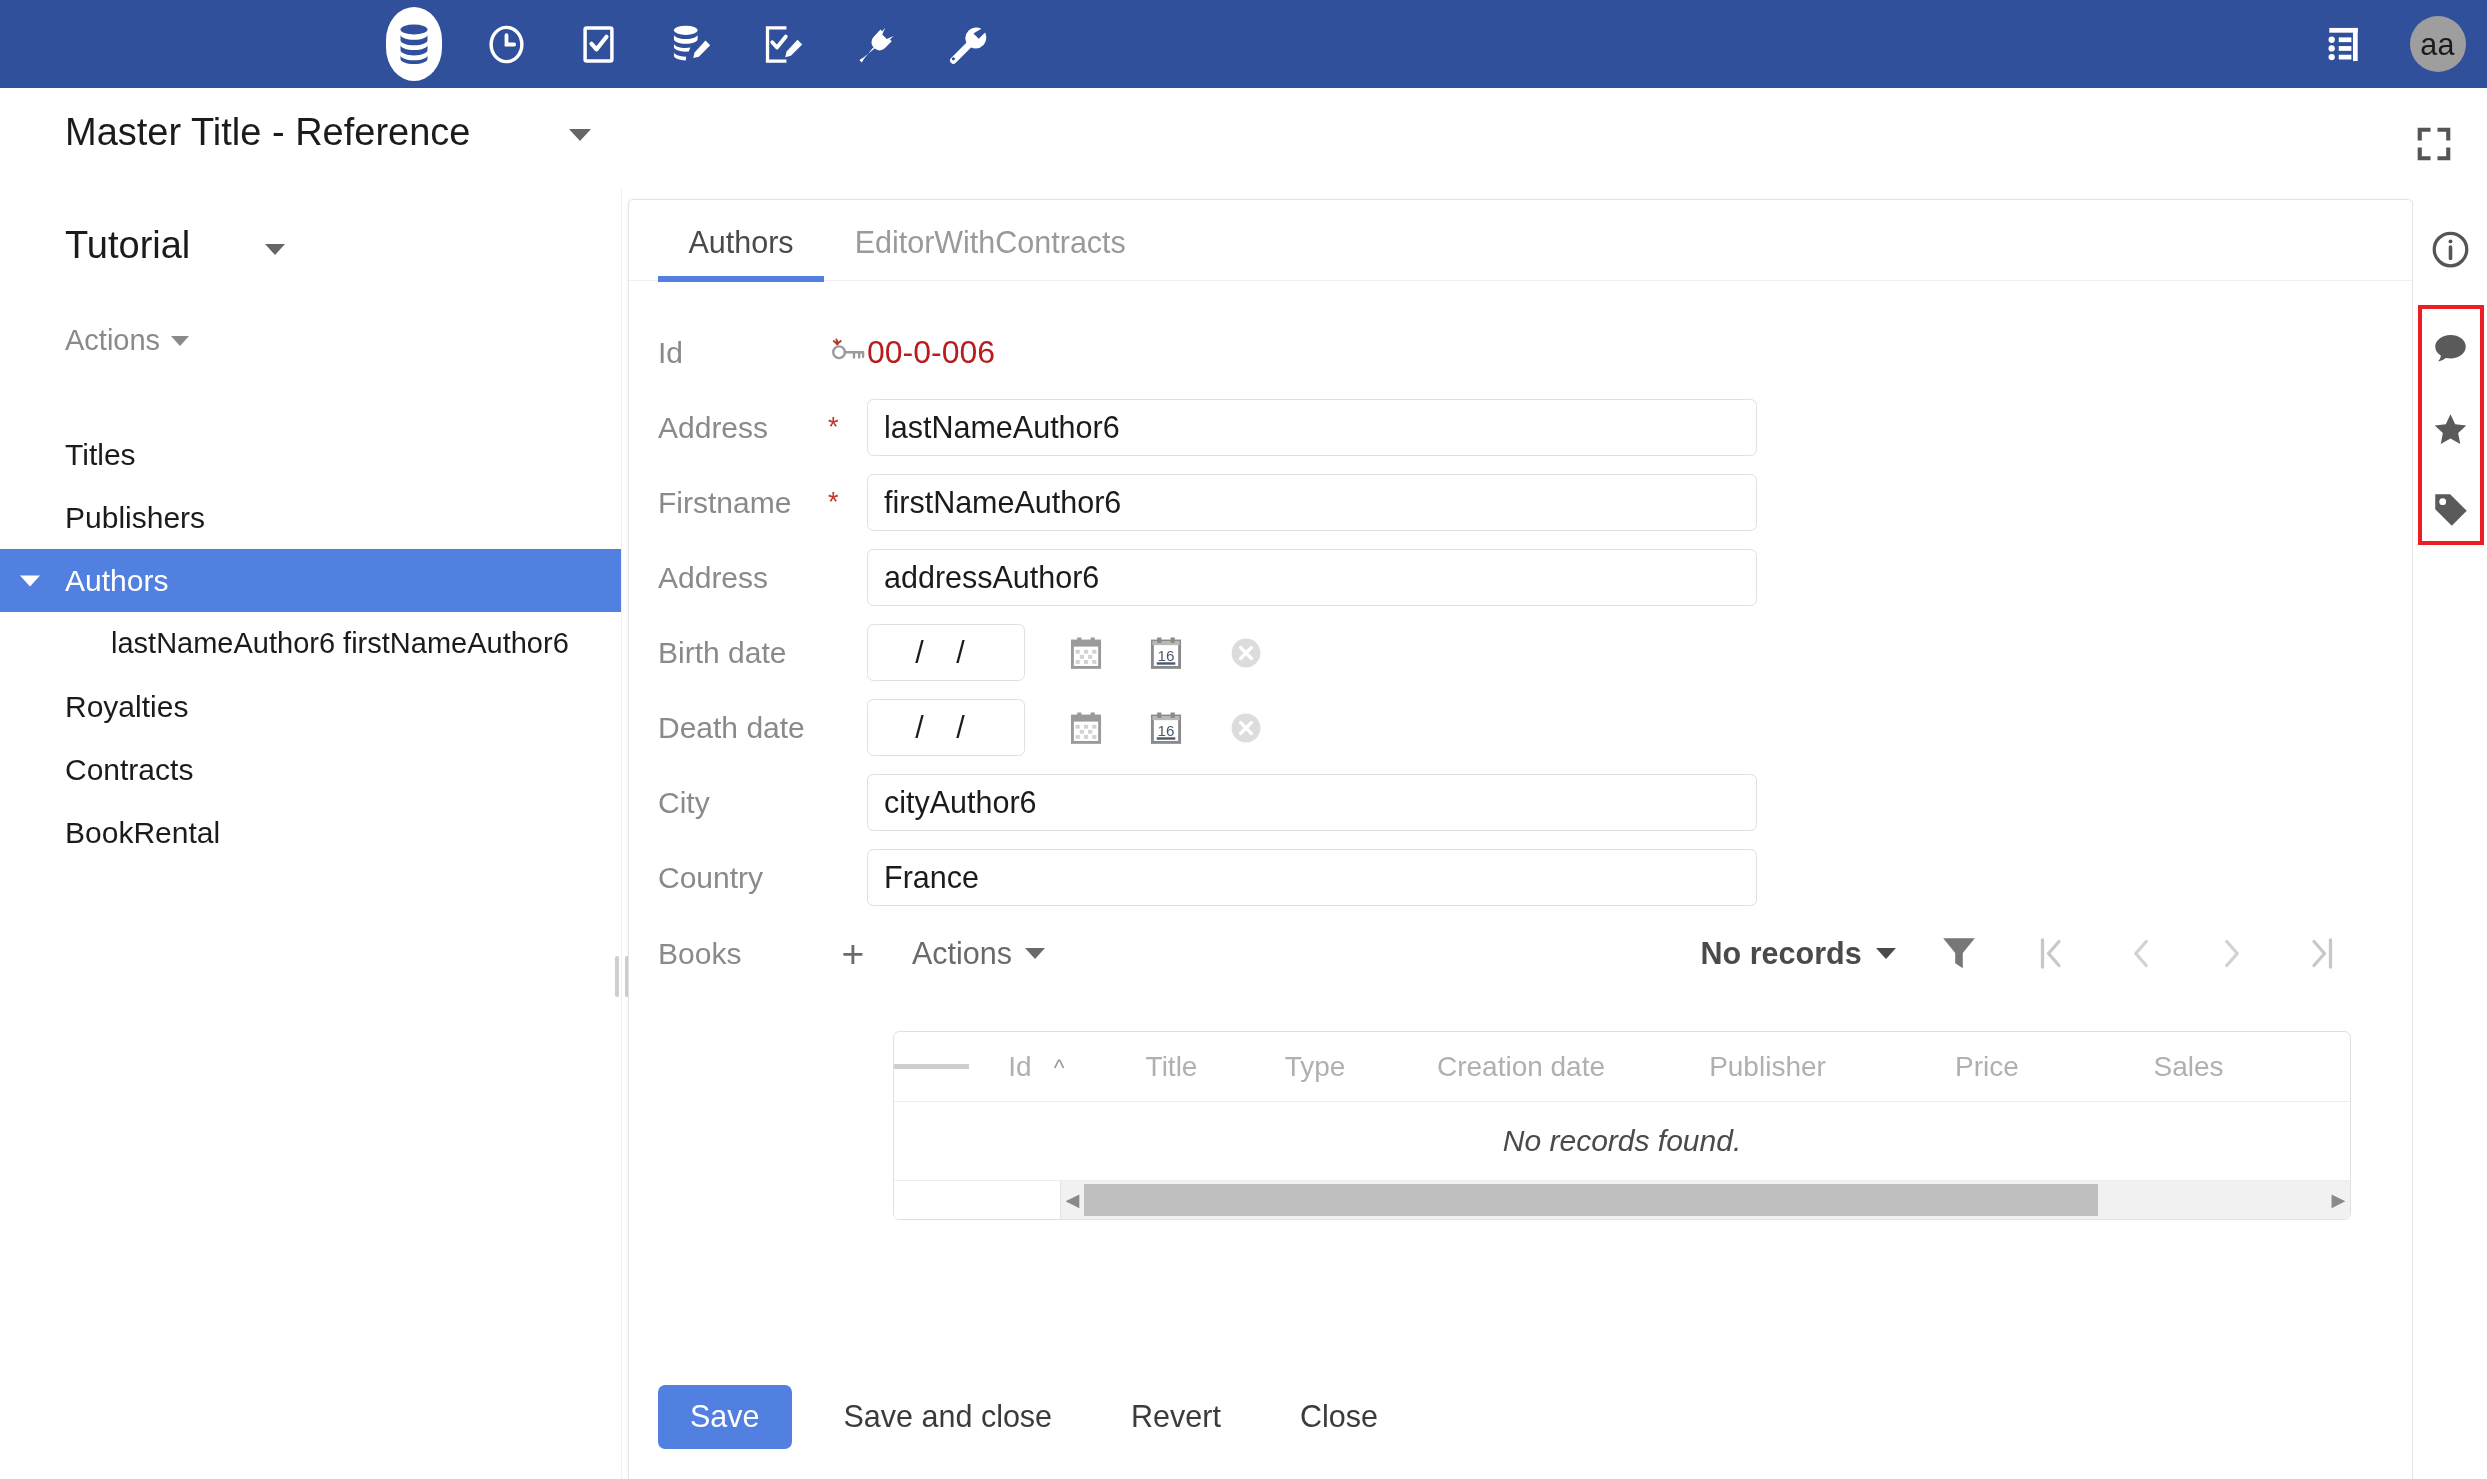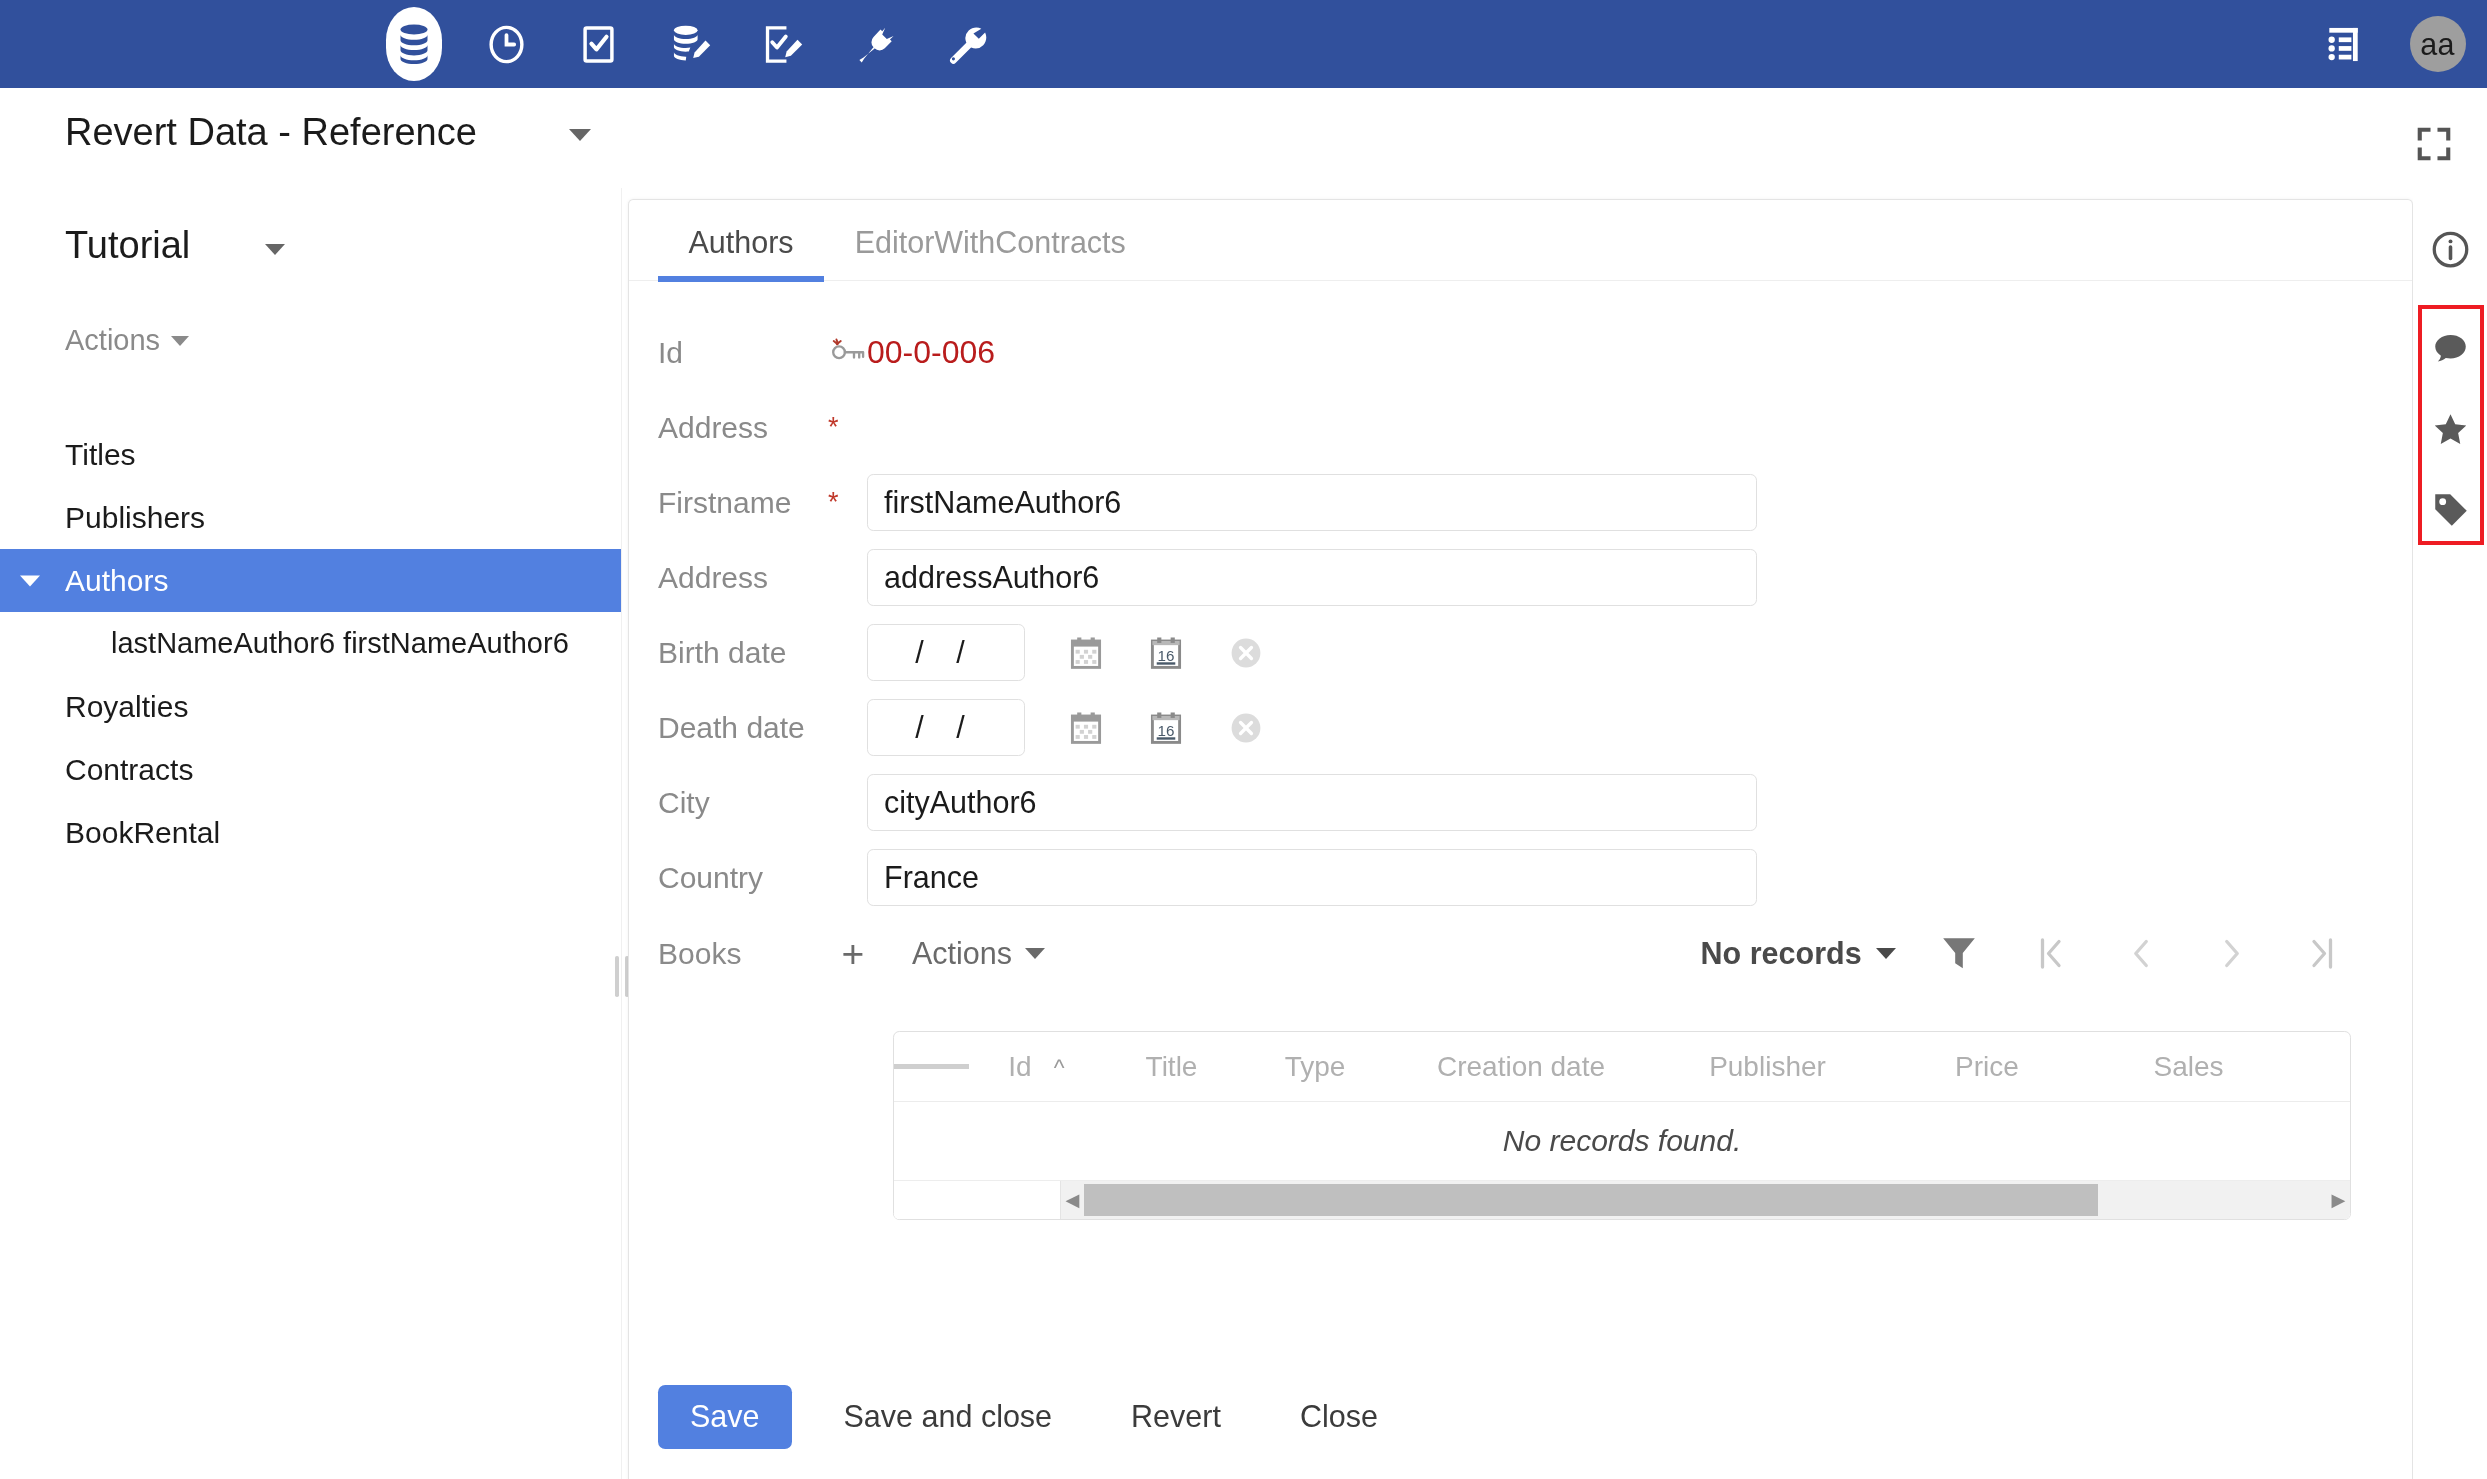--- a/index.html
+++ b/index.html
@@ -295,21 +295,21 @@
             <rect x="10" y="14" width="8" height="3"></rect>
           <circle cx="5.5" cy="21" r="2"></circle>
             <rect x="10" y="19.5" width="8" height="3"></rect>
         </svg>
       </div>
       <div class="avatar">aa</div>
     </div>
   </div>
 
   <div class="titlerow">
-    <div class="app-title">Revert Data - Reference</div>
+    <div class="app-title">Master Title - Reference</div>
     <div class="app-title-caret"></div>
     <div class="fullscreen-btn">
       <svg width="38" height="38" viewBox="0 0 24 24" fill="none" stroke="#555" stroke-width="2.6" stroke-linecap="square">
         <path d="M3 8.5V3h5.5"></path>
           <path d="M21 8.5V3h-5.5"></path>
         <path d="M3 15.5V21h5.5"></path>
           <path d="M21 15.5V21h-5.5"></path>
       </svg>
     </div>
   </div>
@@ -377,20 +377,21 @@
             <path d="M13 11h14M20 11v4M24 11v4M27 11v3.5" stroke="#9a9a9a" stroke-width="1.8" stroke-linecap="round"></path>
             <path d="M6.5 1.2l1.3 3.2M4.4 2.4l3 2.4M9.8 2.4l-3 2.4" stroke="#b0392b" stroke-width="1.5" stroke-linecap="round"></path>
           </svg>
         </div>
         <div class="fvalue">00-0-006</div>
       </div>
 
       <div class="frow">
         <div class="flabel">Address</div>
         <div class="freq">*</div>
+        <input class="finput" value="lastNameAuthor6" style="">
       </div>
 
       <div class="frow">
         <div class="flabel">Firstname</div>
         <div class="freq">*</div>
         <input class="finput" value="firstNameAuthor6" style="">
       </div>
 
       <div class="frow">
         <div class="flabel">Address</div>

